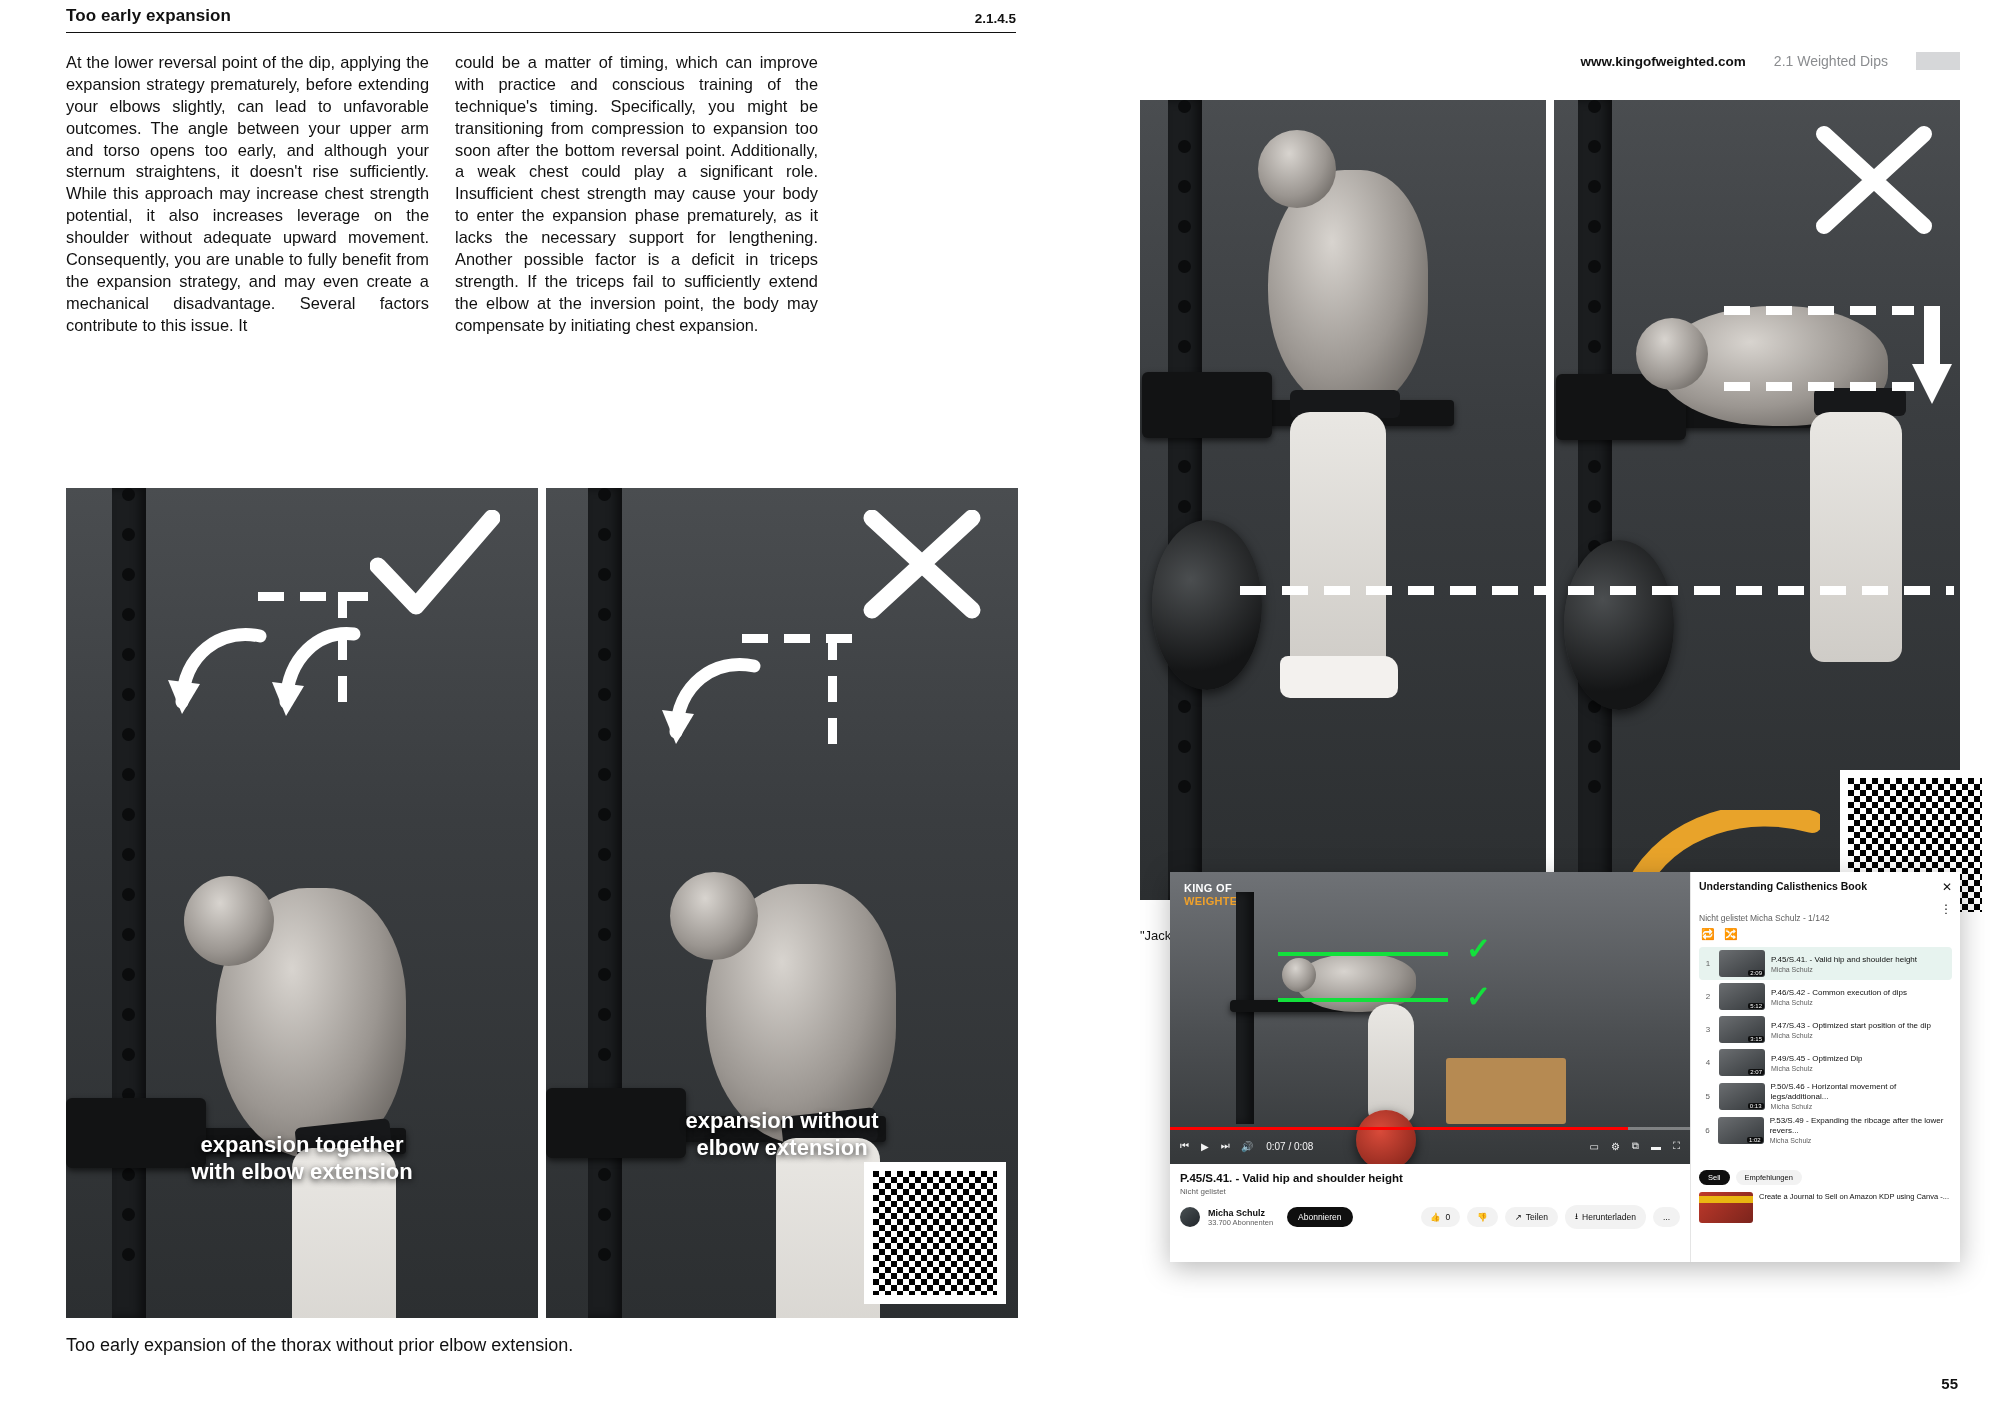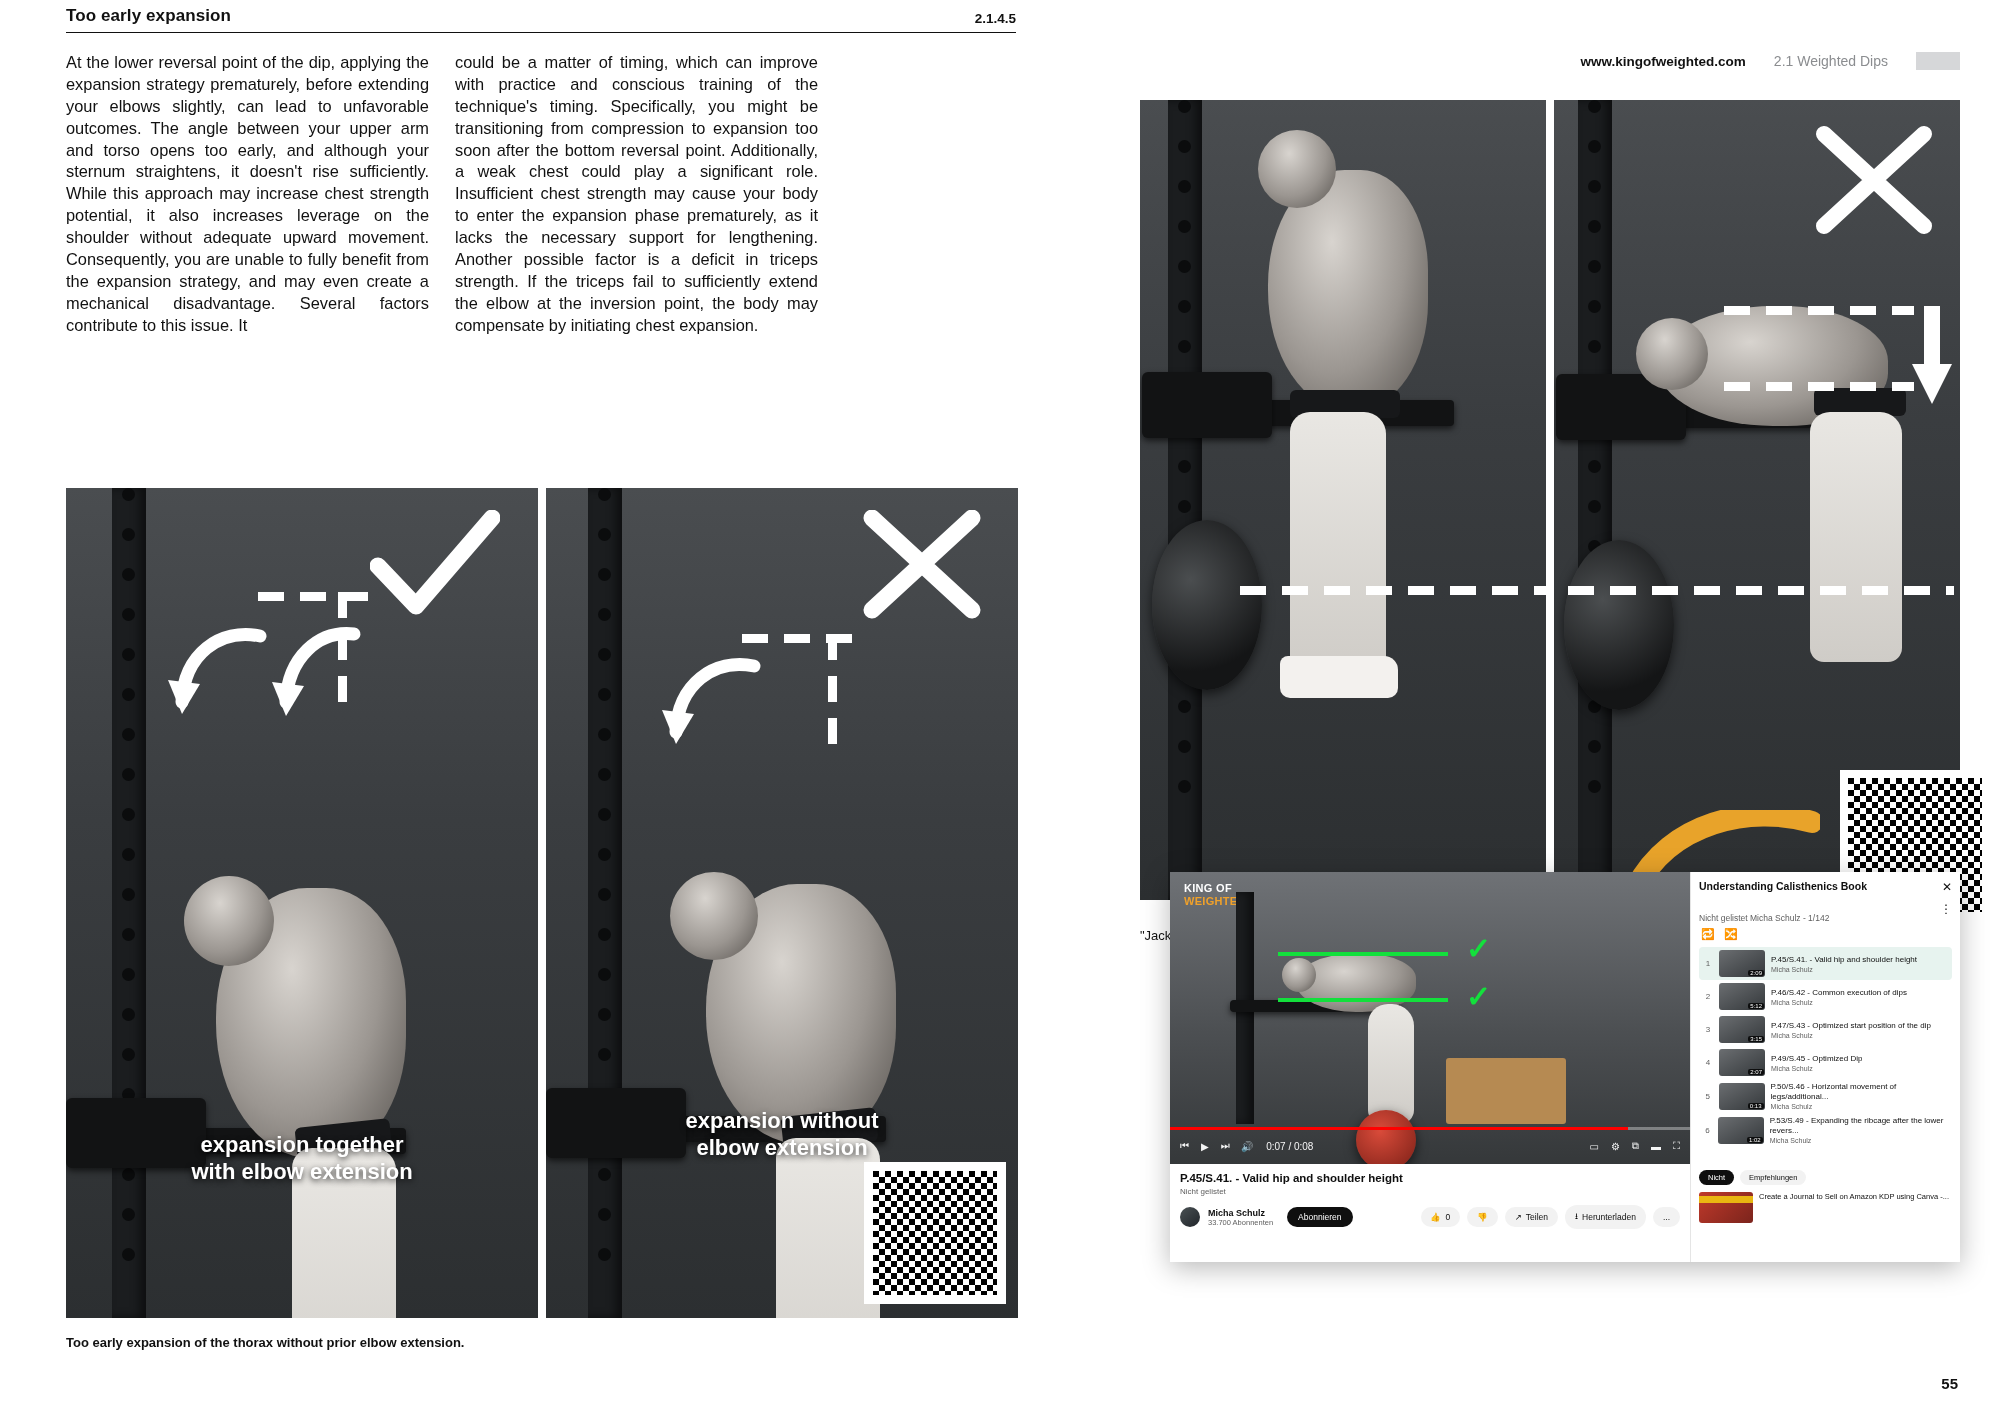--- a/index.html
+++ b/index.html
@@ -110,21 +110,21 @@
   }
   .qr-inner {
     width:100%; height:100%;
     background-image:
       repeating-linear-gradient(90deg,#000 0 6px,#fff 6px 12px),
       repeating-linear-gradient(180deg,#000 0 6px,#fff 6px 12px);
     background-blend-mode:difference;
   }
   .fig-caption {
     position:absolute; left:66px; top:1335px;
-    font-size:13px; font-weight:bold; color:#111;
+    font-size:18px; font-weight:normal; color:#111;
   }
 
   
   .page-right {
     position:absolute; left:1040px; top:0; width:960px; height:1414px;
     background:#fff;
   }
   .rhdr {
     position:absolute; right:40px; top:52px;
     display:flex; align-items:center; gap:28px;
@@ -670,21 +670,21 @@
               <span>⭳</span>
               <span>Herunterladen</span>
             </div>
             <div class="pill">...</div>
           </div>
         </div>
       </div>
 
       <div class="yt-side-bottom">
         <div class="chips">
-          <div class="chip sel">Nicht</div>
+          <div class="chip sel">Sell</div>
           <div class="chip">Empfehlungen</div>
         </div>
         <div class="rec">
           <div class="rec-thumb">
               <div class="band"></div>
             </div>
           <div class="rec-title">Create a Journal to Sell on Amazon KDP using Canva -...</div>
         </div>
       </div>
     </div>

